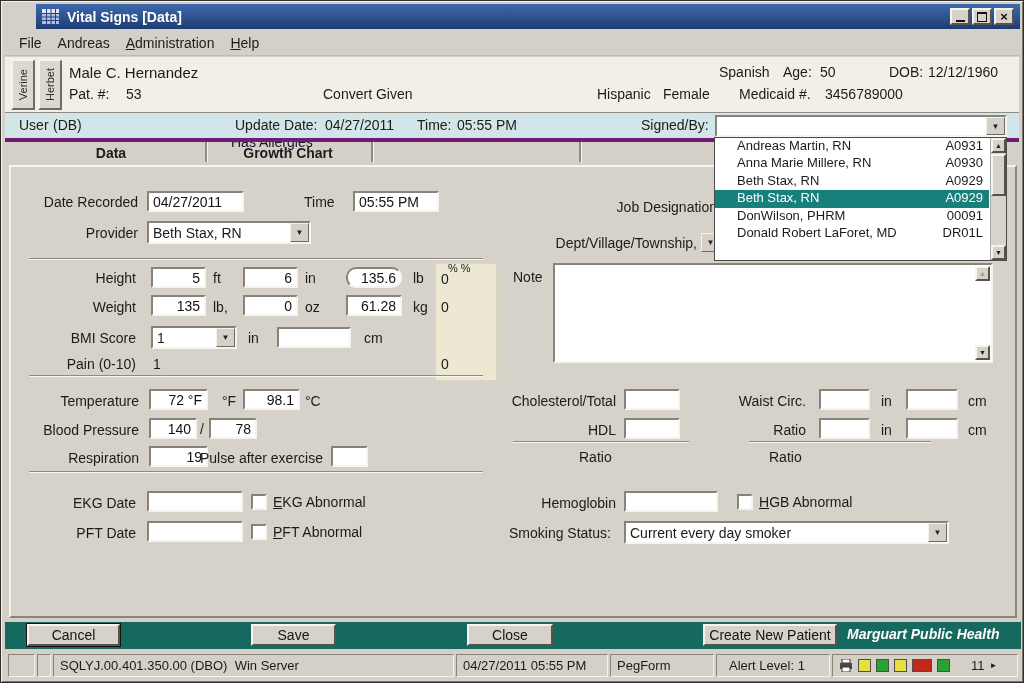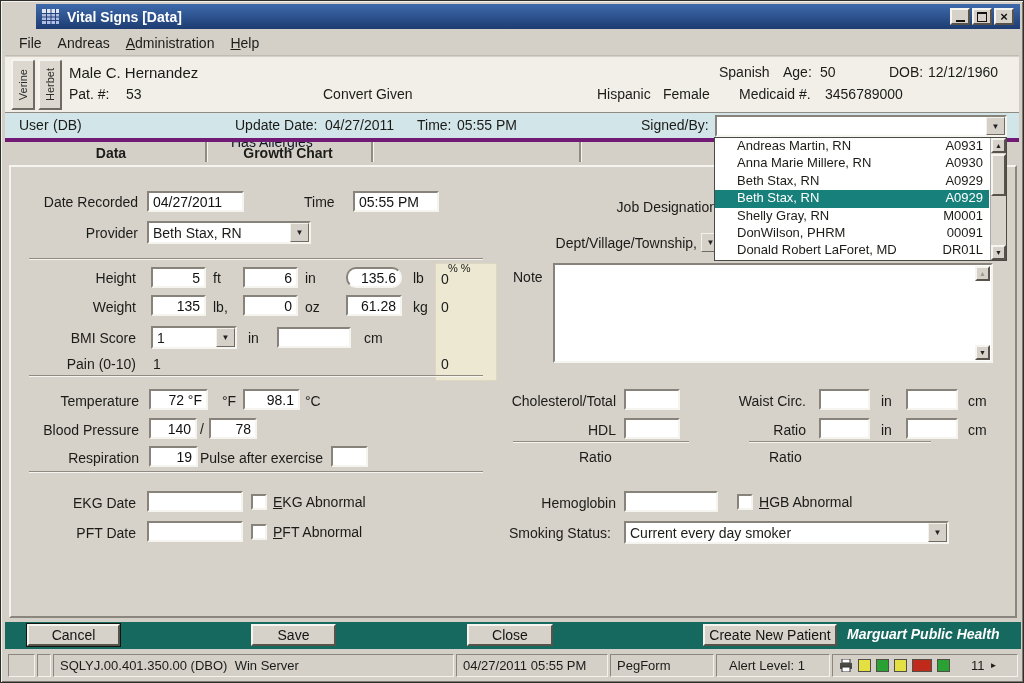--- a/index.html
+++ b/index.html
@@ -152,24 +152,20 @@
       </div>
     <div class="drow">
         <span>Beth Stax, RN</span>
         <span class="code">A0929</span>
       </div>
     <div class="drow sel">
         <span>Beth Stax, RN</span>
         <span class="code">A0929</span>
       </div>
     <div class="drow">
-        <span>Shelly Gray, RN</span>
-        <span class="code">M0001</span>
-      </div>
-    <div class="drow">
         <span>DonWilson, PHRM</span>
         <span class="code">00091</span>
       </div>
     <div class="drow">
         <span>Donald Robert LaForet, MD</span>
         <span class="code">DR01L</span>
       </div>
     <div class="dscroll">
       <div class="sbtn" style="top:0">▲</div>
       <div class="sthumb" style="top:16px;height:42px"></div>
@@ -244,21 +240,21 @@
   <span class="lbl" style="left:221px;top:392px">°F</span>
   <input class="inp num" style="left: 242px; top: 388px; width: 57px;" value="98.1">
   <span class="lbl" style="left:304px;top:392px">°C</span>
 
   <span class="lbl tr" style="left:25px;top:421px;width:113px">Blood Pressure</span>
   <input class="inp num" style="left: 148px; top: 417px; width: 48px;" value="140">
   <span class="lbl" style="left:199px;top:420px">/</span>
   <input class="inp num" style="left: 208px; top: 417px; width: 48px;" value="78">
 
   <span class="lbl tr" style="left:25px;top:449px;width:113px">Respiration</span>
-  <input class="inp num" style="left: 148px; top: 445px; width: 49px;" value="19">
+  <input class="inp num" style="left: 148px; top: 445px; width: 59px;" value="19">
   <span class="lbl" style="left:199px;top:449px">Pulse after exercise</span>
   <input class="inp" style="left: 330px; top: 445px; width: 37px;">
 
   <div class="sep" style="left:28px;top:470px;width:454px"></div>
 
   <span class="lbl tr" style="left:25px;top:494px;width:110px">EKG Date</span>
   <input class="inp" style="left: 146px; top: 490px; width: 96px;">
   <span class="chk" style="left:250px;top:493px"></span>
   <span class="lbl u1" style="left:272px;top:493px">EKG Abnormal</span>
   <span class="lbl tr" style="left:25px;top:524px;width:110px">PFT Date</span>

